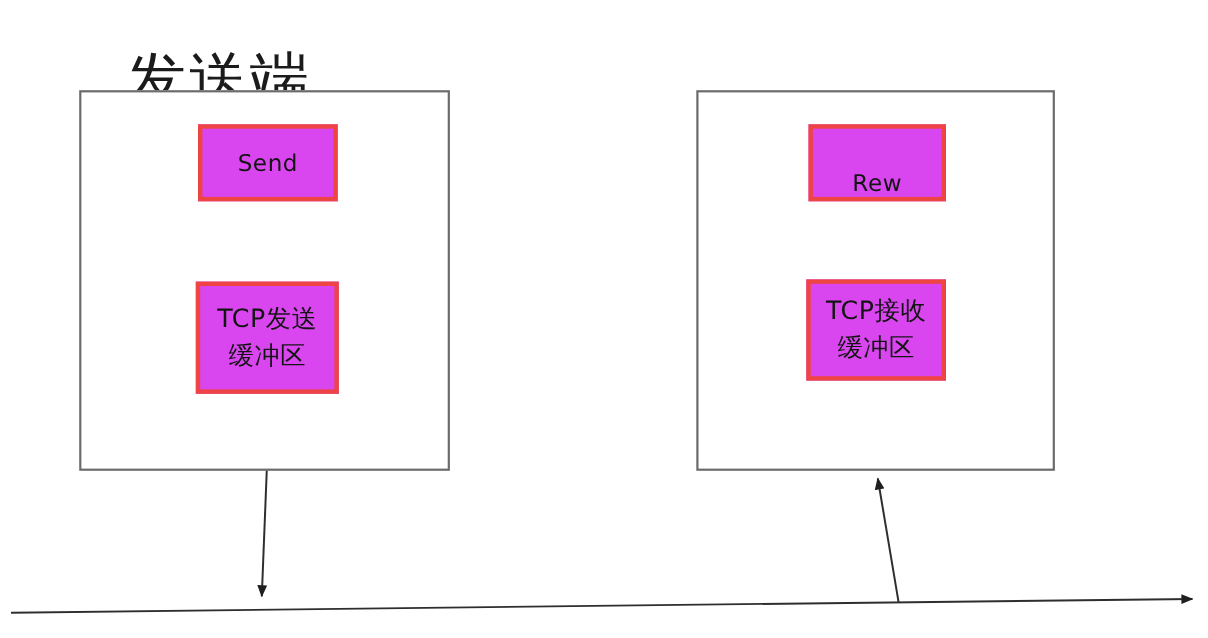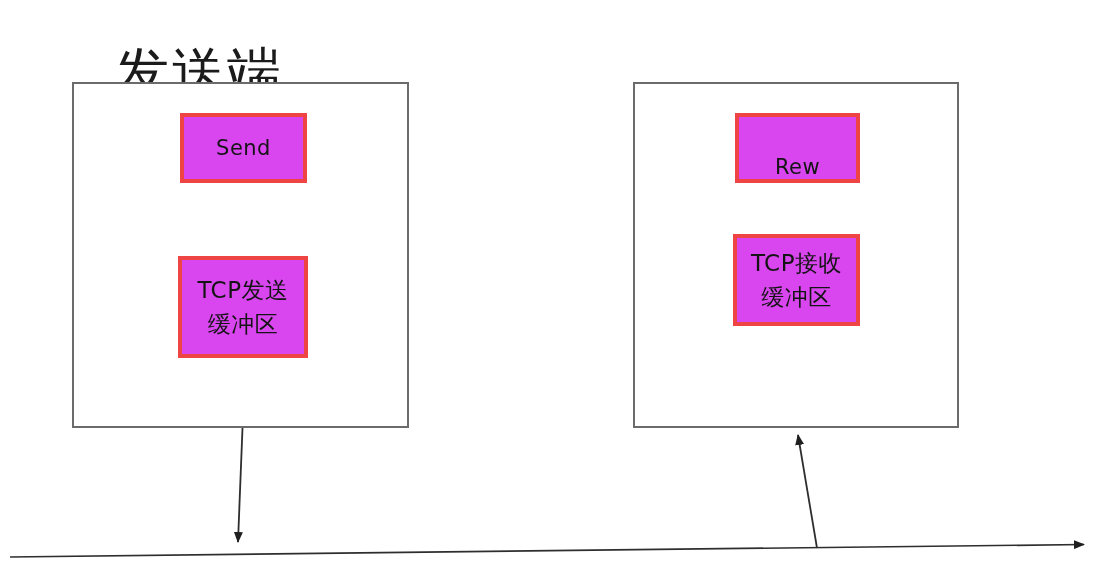--- a/index.html
+++ b/index.html
@@ -62,21 +62,21 @@
   }
   .buffer-box {
     font-size: 23px;
     line-height: 34px;
     letter-spacing: 0.5px;
     flex-direction: column;
   }
   #send-box      { left: 180px; top: 113px; width: 127px; height: 70px; }
   #recv-box      { left: 735px; top: 113px; width: 125px; height: 70px; align-items: flex-end; }
   #send-buffer   { left: 178px; top: 256px; width: 130px; height: 102px; }
-  #recv-buffer   { left: 733px; top: 234px; width: 127px; height: 92px; }
+  #recv-buffer   { left: 733px; top: 254px; width: 127px; height: 92px; }
   .buffer-line { display: block; }
 </style>
 </head>
 <body>
 
 <div id="canvas">
 
   <div class="host-title" id="sender-title">发送端</div>
 
 

